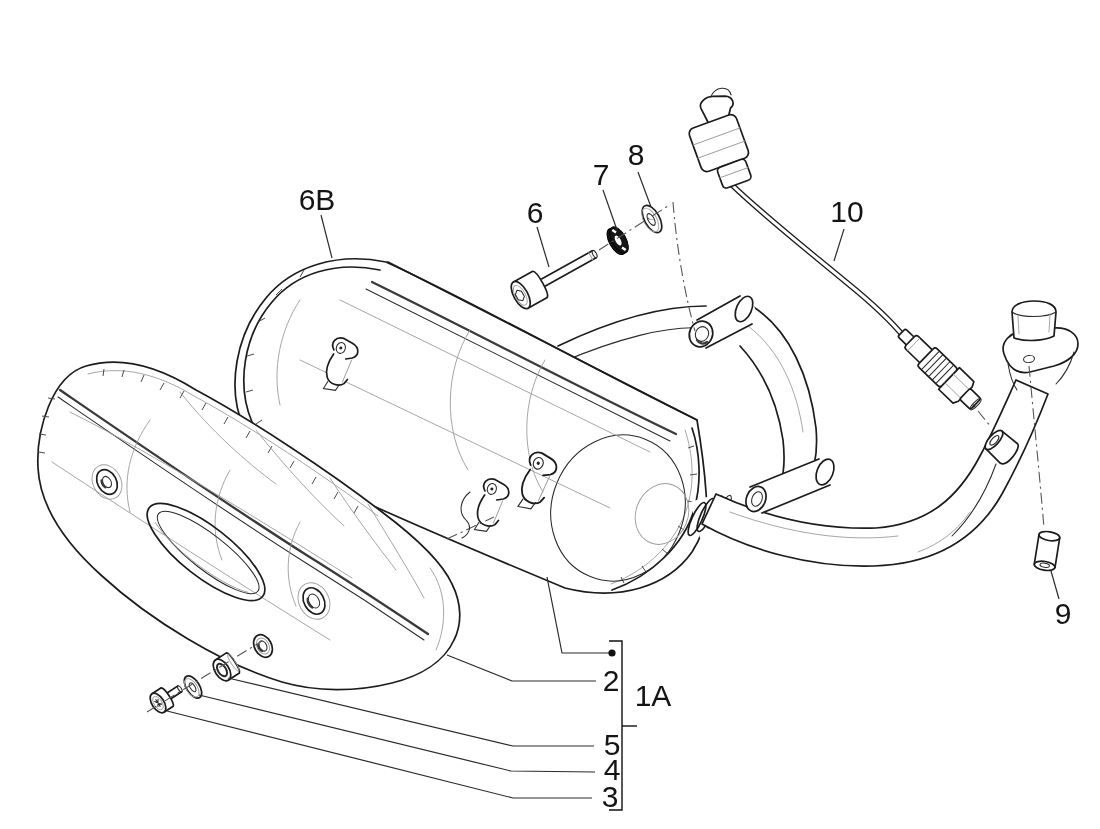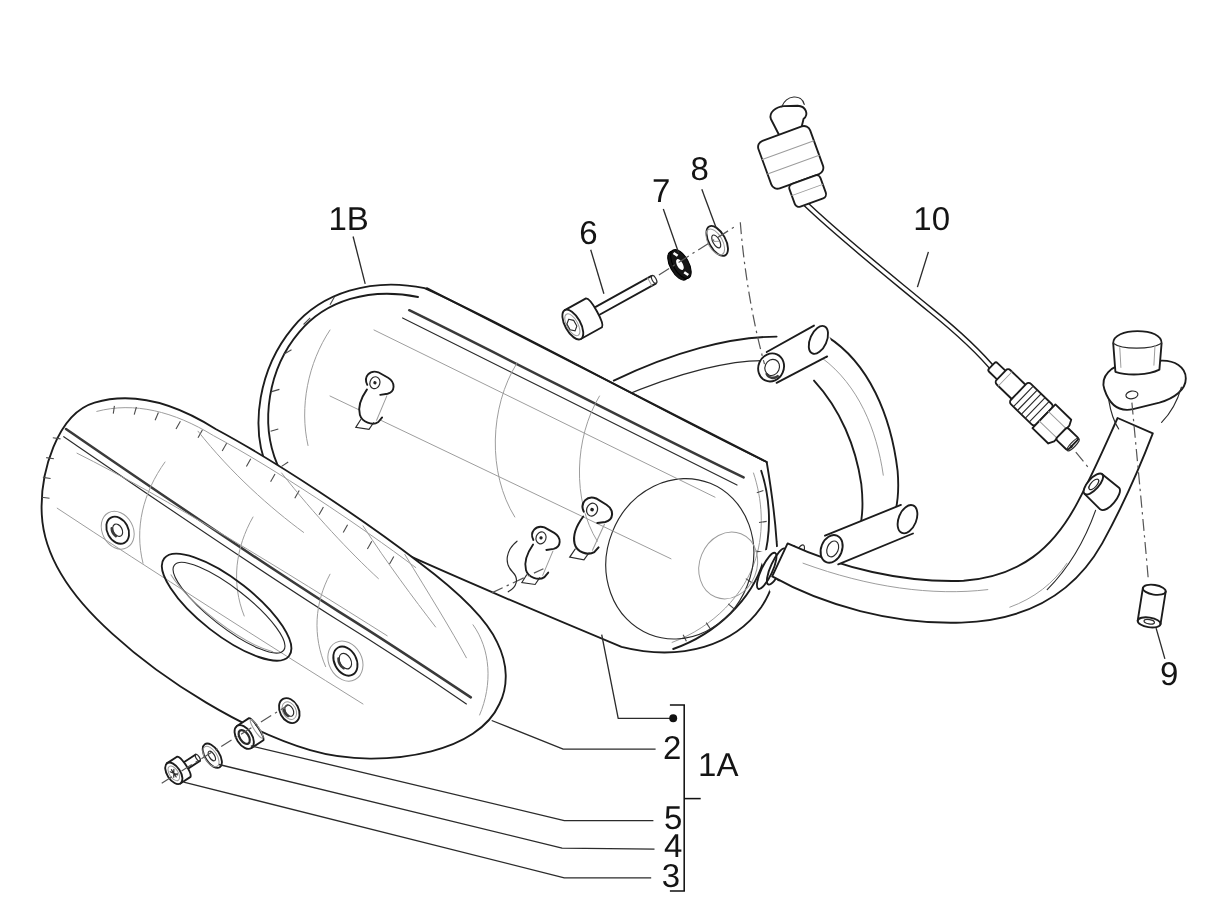--- a/index.html
+++ b/index.html
@@ -336,25 +336,25 @@
     <path class="ld" d="M 592,798 L 513,798 L 167,711"></path>
     <path class="ld" d="M 612,653 L 562,653 L 547,577"></path>
     <circle cx="612" cy="653" r="3.6" fill="#111"></circle>
     <g>
       <path d="M 609,641 L 622,641 L 622,810 L 609,810" stroke="#111" stroke-width="1.4" fill="none"></path>
       <path d="M 622,726 L 637,726" stroke="#111" stroke-width="1.4" fill="none"></path>
     </g>
   </g>
 </svg>
 
-<div class="callout" style="left:317px;top:200px;">1B</div>
+<div class="callout" style="left:317px;top:200px;">6B</div>
 <div class="callout" style="left:535px;top:213px;">6</div>
 <div class="callout" style="left:601px;top:175px;">7</div>
 <div class="callout" style="left:636px;top:155px;">8</div>
-<div class="callout" style="left:847px;top:200px;">10</div>
+<div class="callout" style="left:847px;top:212px;">10</div>
 <div class="callout" style="left:1063px;top:614px;">9</div>
 <div class="callout" style="left:611px;top:681px;">2</div>
 <div class="callout" style="left:653px;top:696px;">1A</div>
 <div class="callout" style="left:612px;top:745px;">5</div>
 <div class="callout" style="left:612px;top:770px;">4</div>
 <div class="callout" style="left:610px;top:797px;">3</div>
 
 </div>
 
 </body></html>

